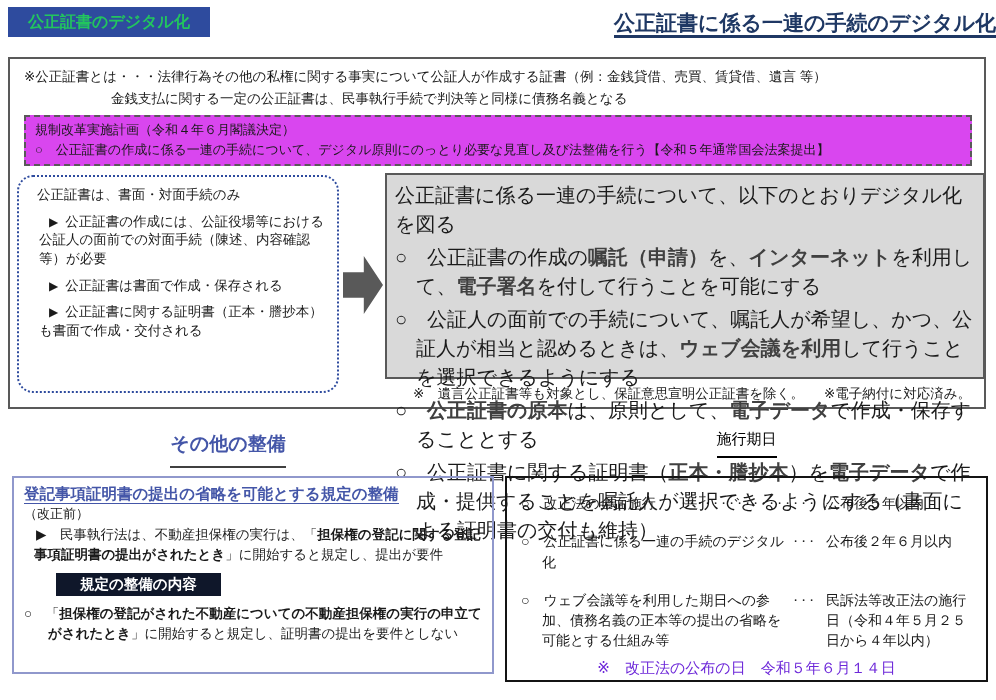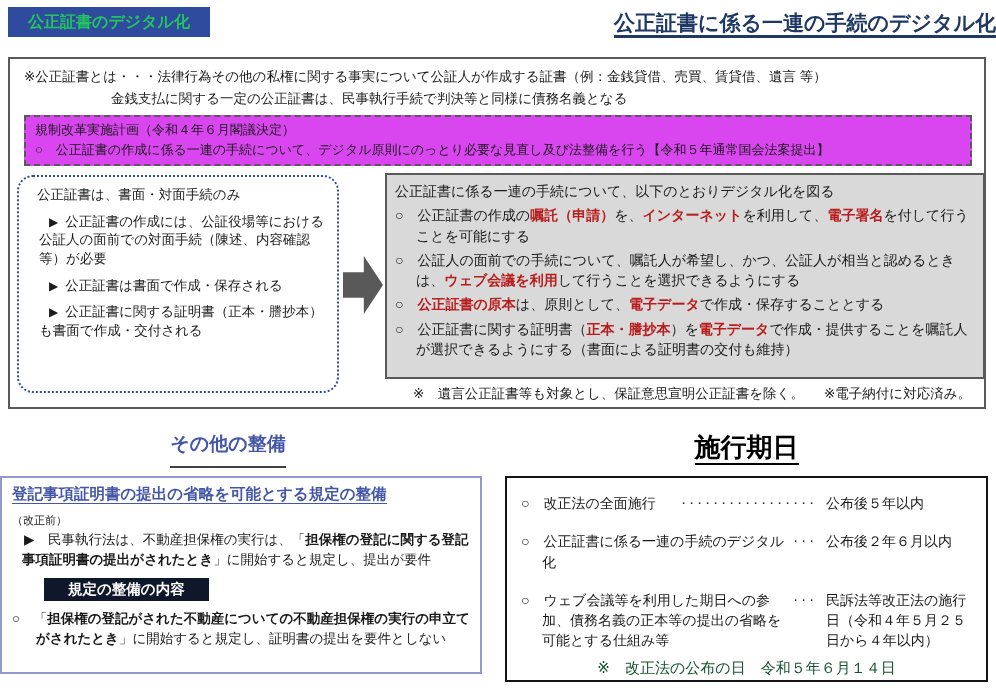--- a/index.html
+++ b/index.html
@@ -33,67 +33,67 @@
   }
   .lbullet { margin-top:8px; padding-left:2px; text-indent:10px; }
   .lmarker { margin-right:7px; font-size:12px; }
   .arrow-right {
     position:absolute; left:333px; top:197px; width:40px; height:58px; background:#595959;
     clip-path:polygon(0 28%,52% 28%,52% 0,100% 50%,52% 100%,52% 72%,0 72%);
   }
   .digi-box {
     position:absolute; left:375px; top:114px; width:600px; height:206px;
     background:#D9D9D9; border:2px solid #595959;
-    padding:6px 8px 6px 8px; font-size:14px; line-height:1.45;
+    padding:6px 8px 6px 8px; font-size:20px; line-height:1.45;
   }
   .digi-item { padding-left:21px; text-indent:-21px; margin-top:4px; }
-  .red { color:#b91c1c; font-weight:bold; }
+  .red { color:#404040; font-weight:bold; }
   .digi-notes {
     position:absolute; left:375px; top:326px; width:600px;
     display:flex; justify-content:space-between;
     font-size:13.5px; padding:0 14px 0 28px;
   }
   .other-heading { position:absolute; left:8px; top:431px; width:440px; text-align:center; }
   .other-heading span {
     font-size:19px; font-weight:bold; color:#4456A8;
     border-bottom:2px solid #404040; padding-bottom:12px;
   }
   .other-box {
-    position:absolute; left:0; top:476px; width:482px; height:198px;
+    position:absolute; left:12px; top:476px; width:482px; height:198px;
     border:2px solid #9098CC; padding:6px 10px; font-size:13.5px;
   }
   .other-title span {
     font-size:15.5px; font-weight:bold; color:#4456A8;
     border-bottom:1.5px solid #4456A8; padding-bottom:1px;
   }
-  .before-label { margin-top:8px; font-size:11px; }
+  .before-label { margin-top:0; font-size:13px; }
   .before-para  { margin-top:2px; line-height:1.45; padding-left:10px; text-indent:2px; }
   .bold { font-weight:bold; }
   .reg-badge {
     display:inline-block; margin:9px 0 5px 32px;
     background:#0f172a; color:#fff; font-weight:bold;
     font-size:14.5px; padding:2px 24px;
   }
   .after-para { margin-top:3px; line-height:1.45; padding-left:24px; text-indent:-24px; }
   .sched-heading { position:absolute; left:505px; top:430px; width:483px; text-align:center; }
   .sched-heading span {
-    font-size:26px; font-weight:bold; color:#000;
-    border-bottom:2.5px solid #000; padding-bottom:1px;
+    font-size:15px; font-weight:normal; color:#000;
+    border-bottom:2.5px solid #000; padding-bottom:9px;
   }
   .sched-box {
     position:absolute; left:505px; top:476px; width:483px; height:206px;
     border:2px solid #141414; padding:15px 14px 8px; font-size:14px;
   }
   .sched-row { display:flex; align-items:flex-start; margin-bottom:18px; }
   .sched-row.last { margin-bottom:8px; }
   .sched-label { flex:1; line-height:1.45; padding-left:21px; text-indent:-21px; }
   .sched-dots  { flex:none; white-space:nowrap; font-size:11px; letter-spacing:-3px;
                  line-height:20px; margin:0 12px 0 4px; }
   .sched-value { flex:none; width:146px; line-height:1.45; }
-  .sched-note  { text-align:center; color:#14532d; font-size:15px; }
+  .sched-note  { text-align:center; color:#6d28d9; font-size:15px; }
 </style>
 </head>
 <body>
 
 <div class="badge">公正証書のデジタル化</div>
 <div class="main-title"><span>公正証書に係る一連の手続のデジタル化</span></div>
 
 <div class="outer-box">
   <div class="def1">※公正証書とは・・・法律行為その他の私権に関する事実について公証人が作成する証書（例：金銭貸借、売買、賃貸借、遺言 等）</div>
   <div class="def2">金銭支払に関する一定の公正証書は、民事執行手続で判決等と同様に債務名義となる</div>

